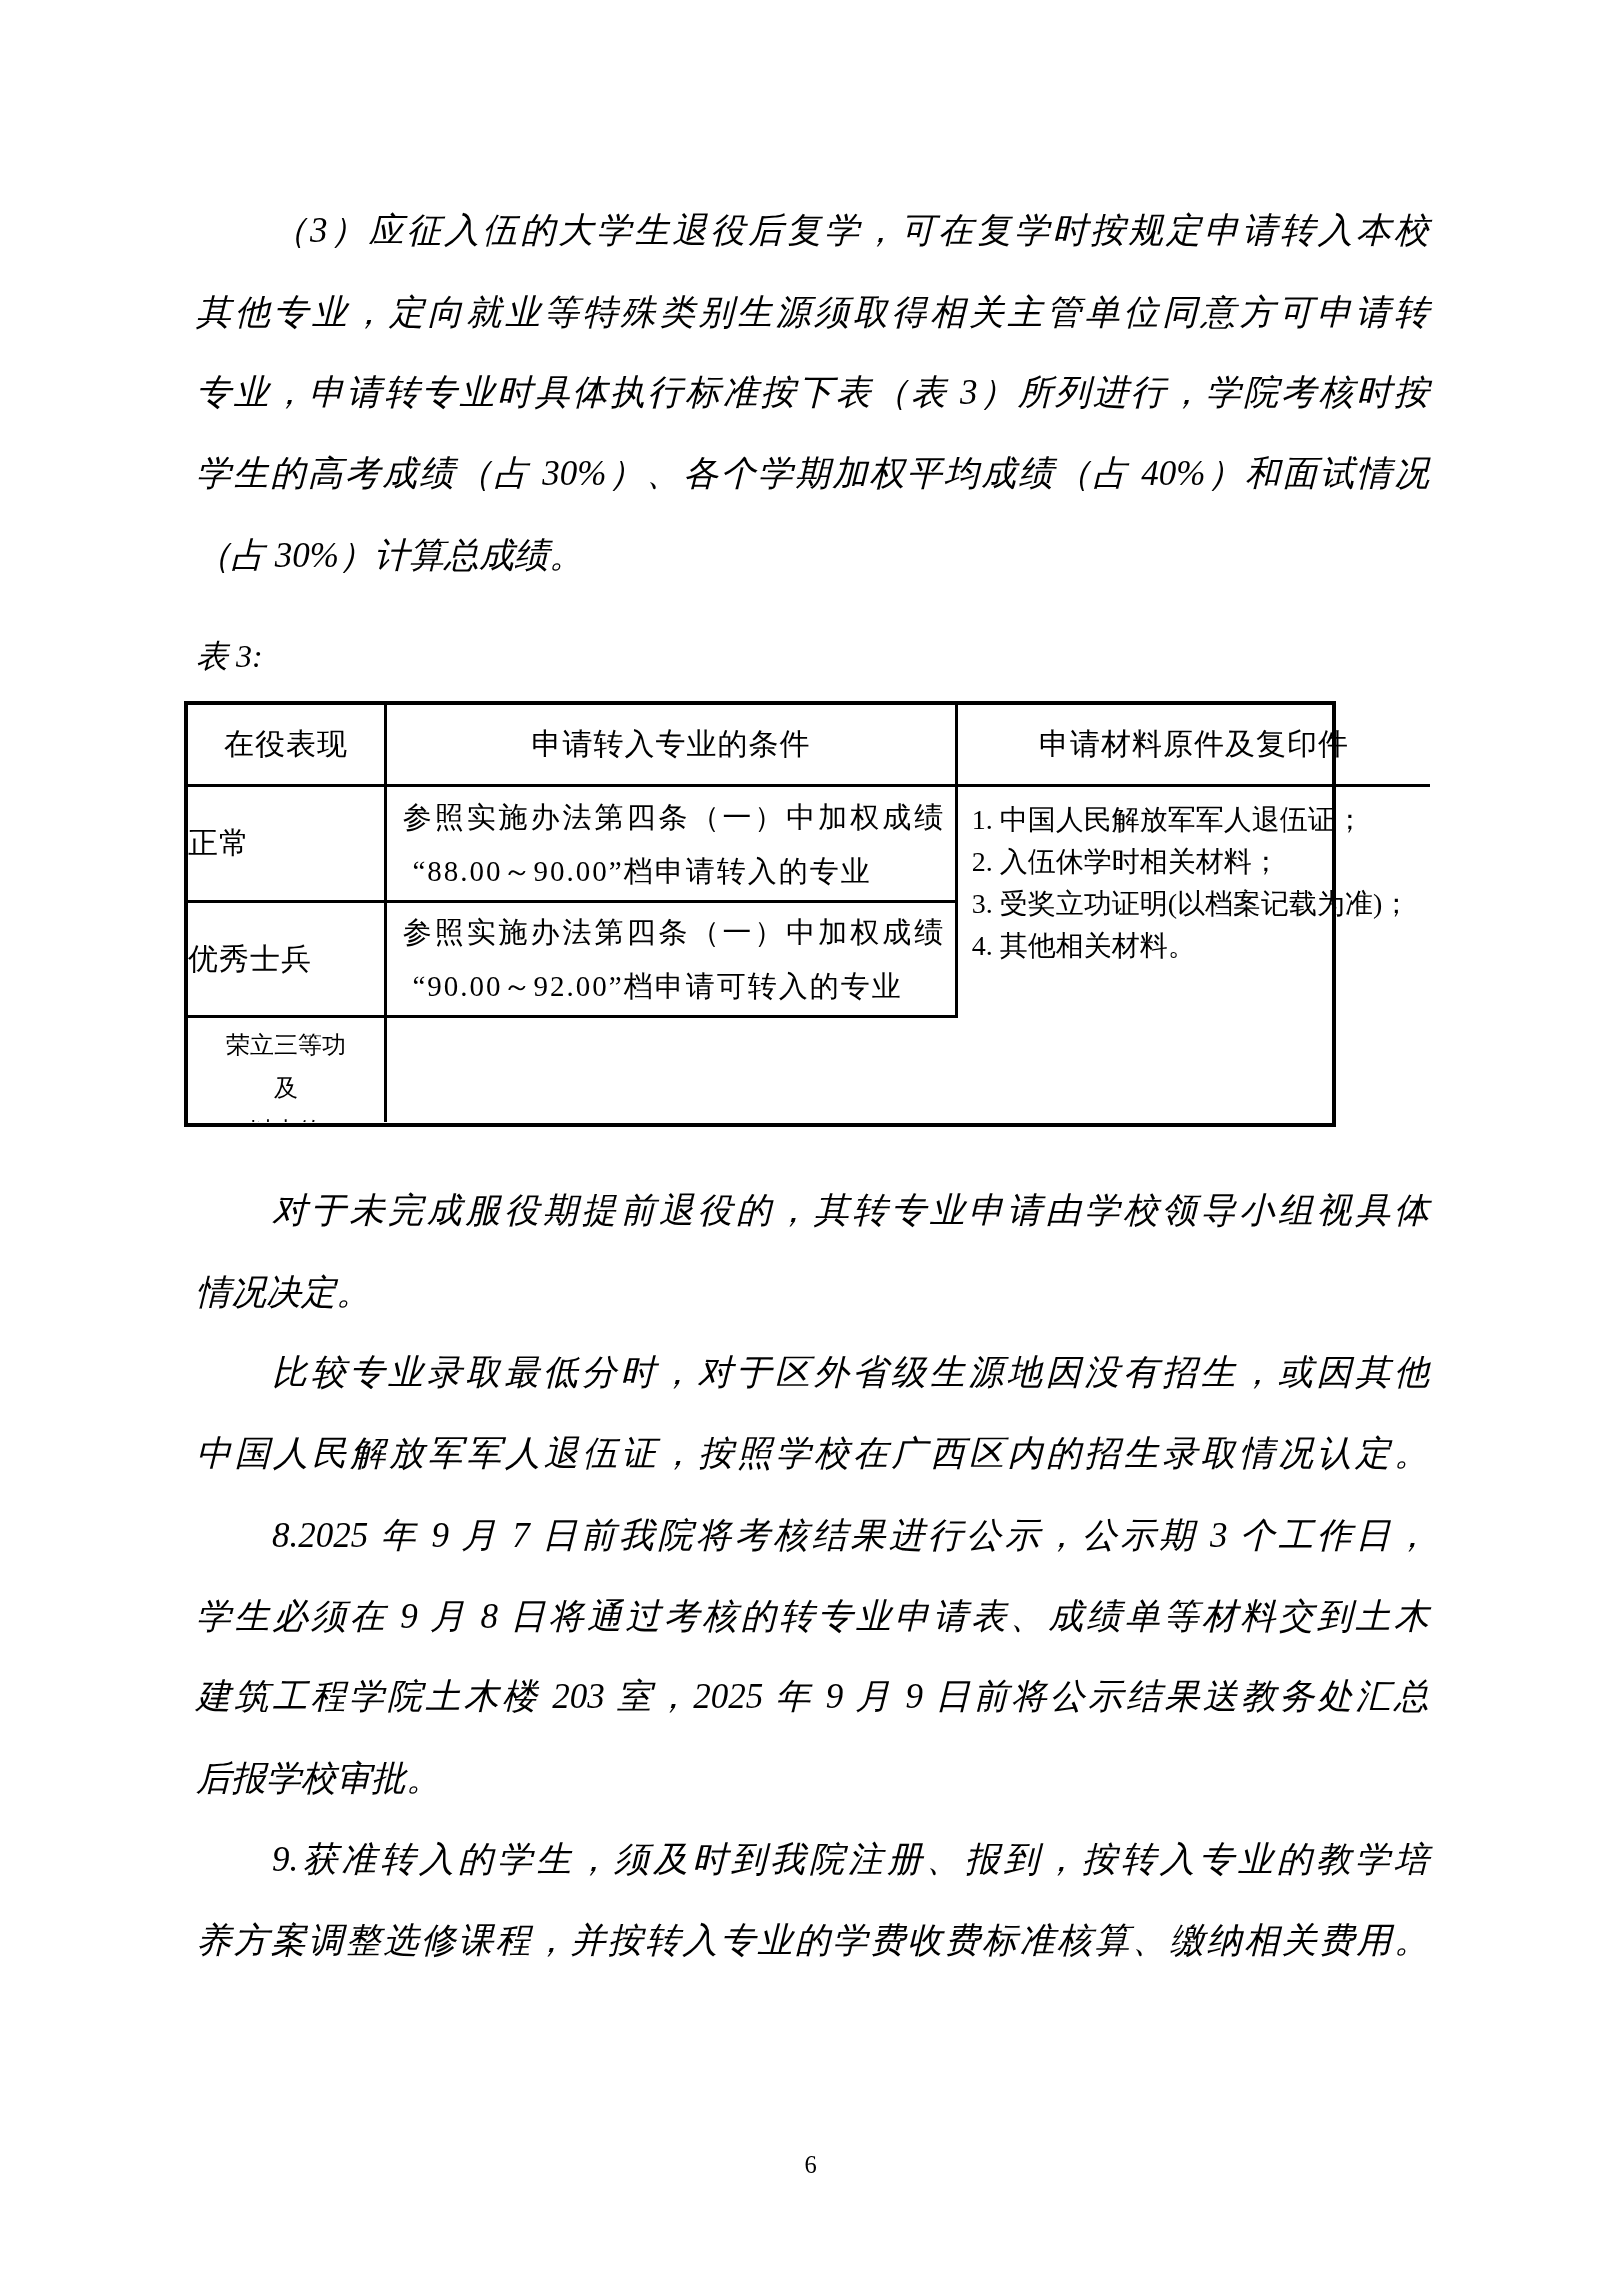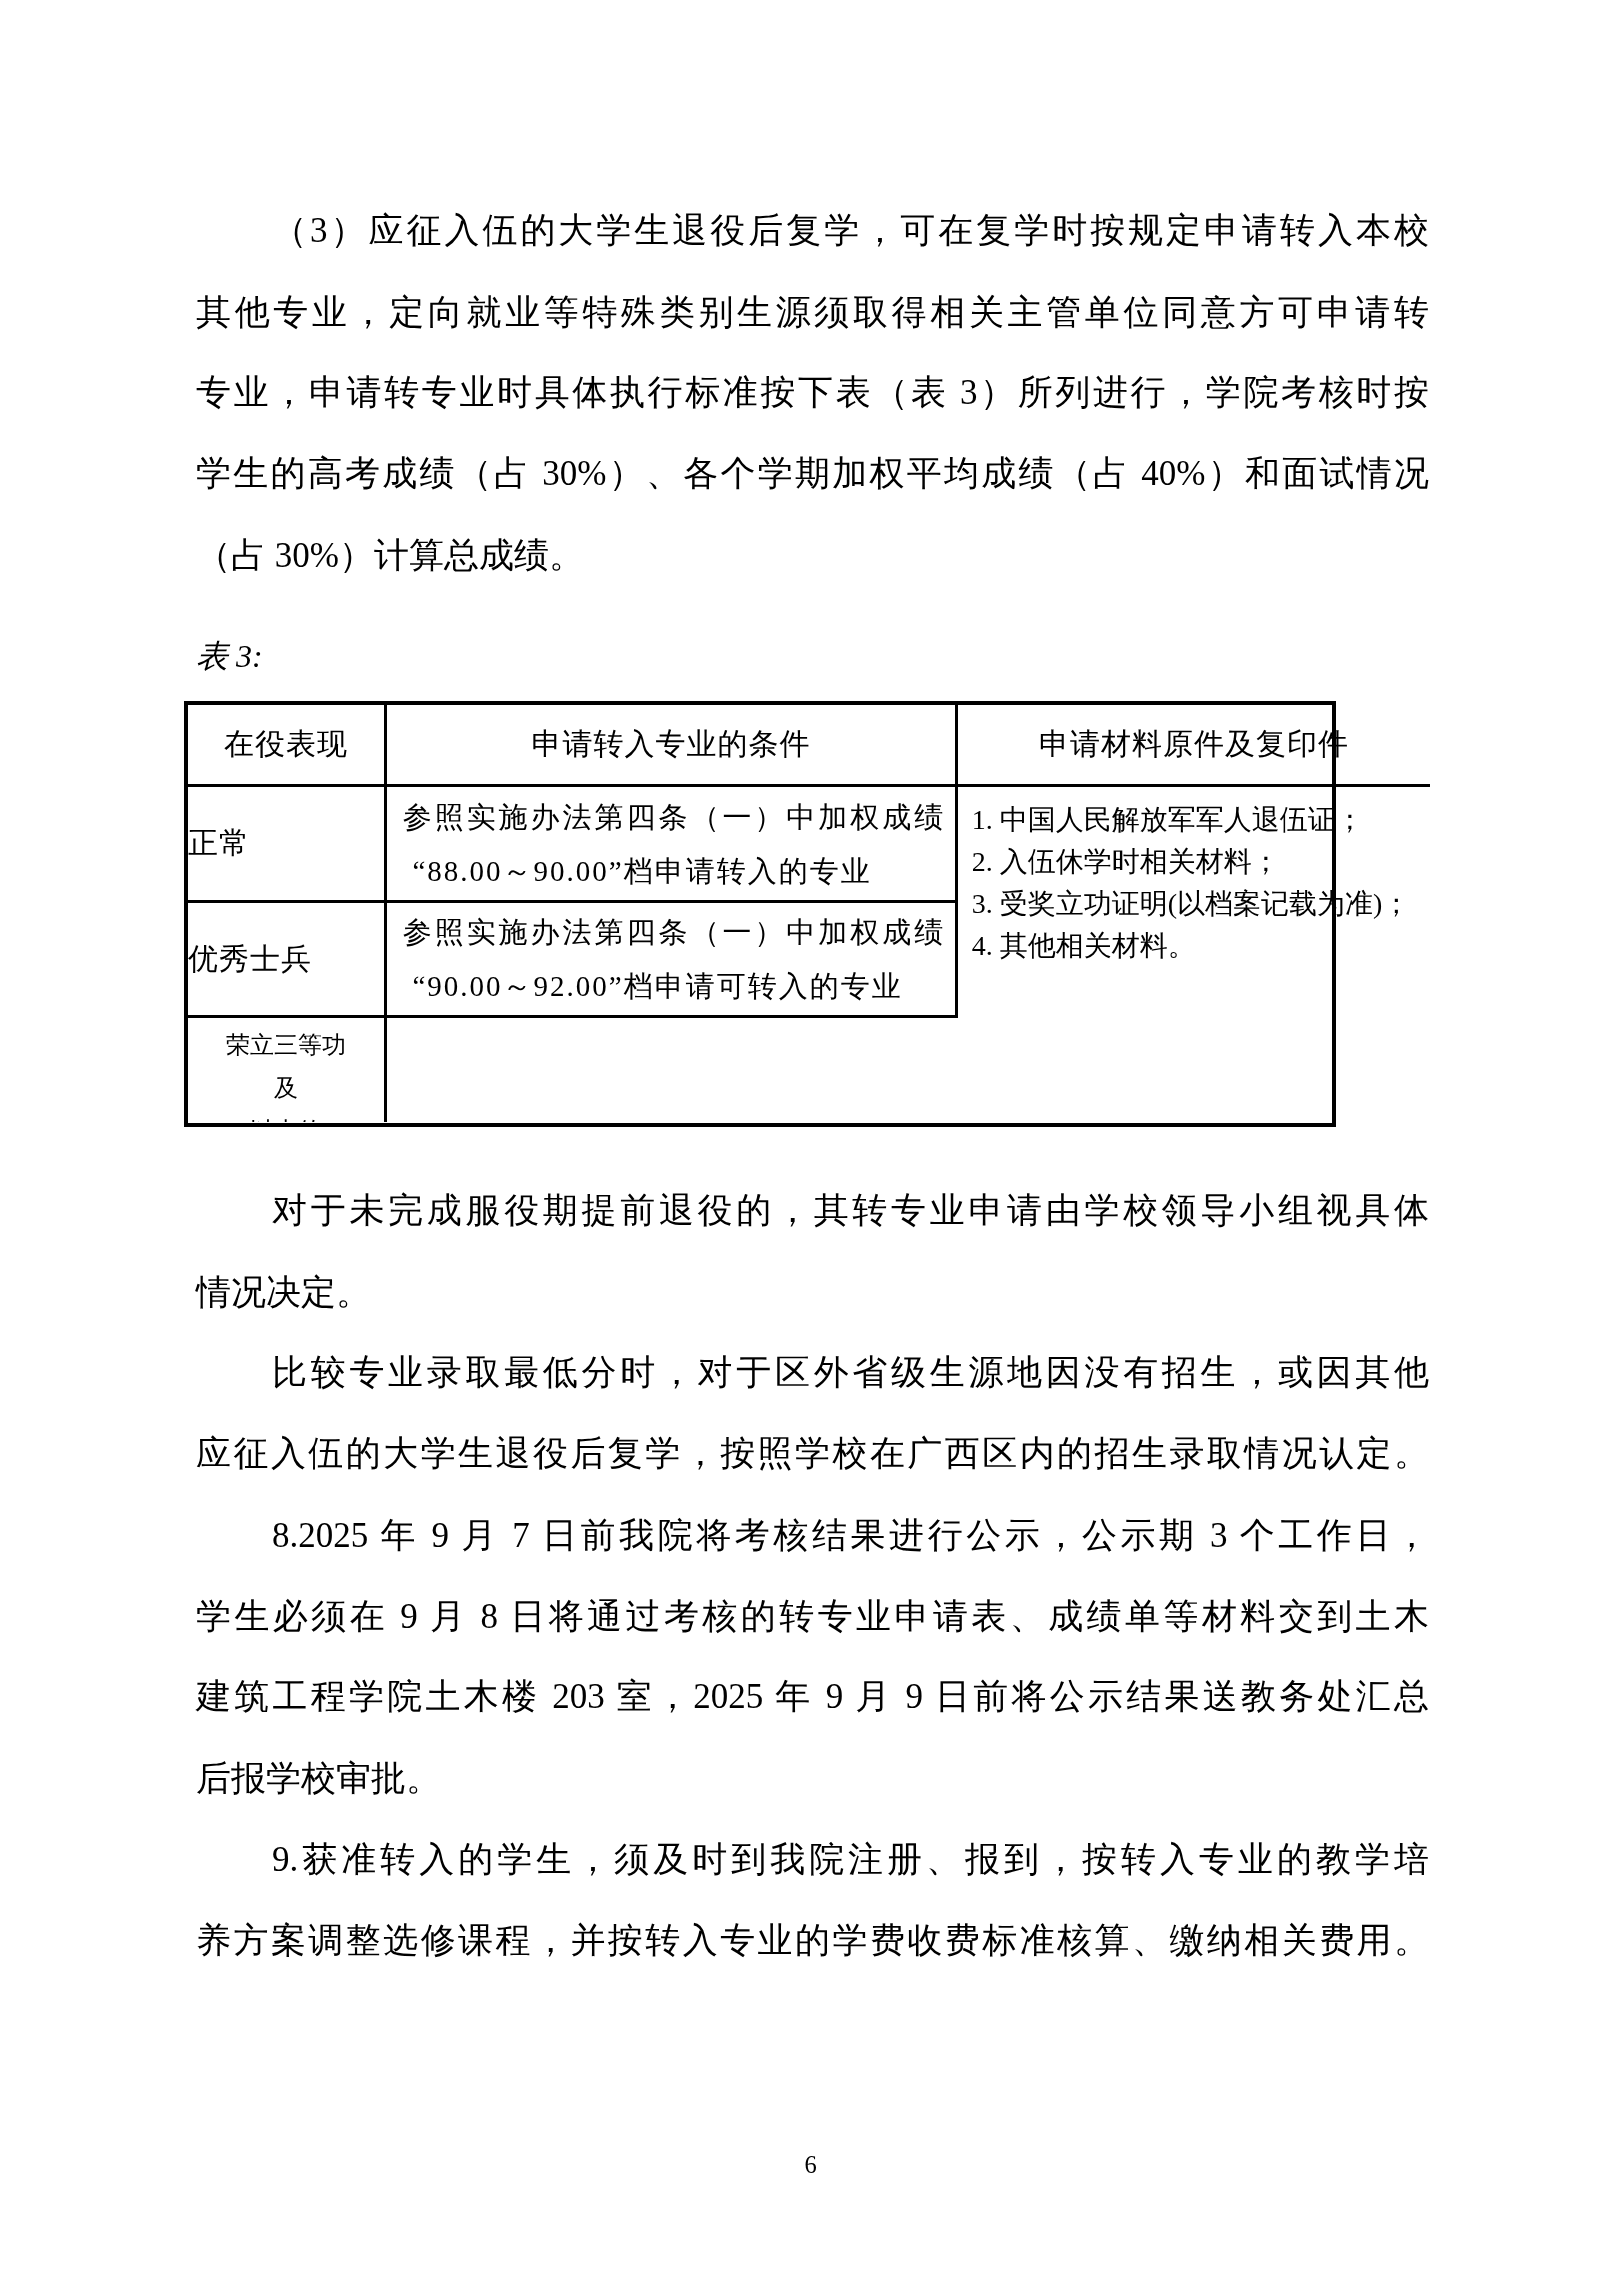--- a/index.html
+++ b/index.html
@@ -8,21 +8,21 @@
     background:#ffffff;color:#000000;
     font-family:"Liberation Serif","DejaVu Serif",serif;
     font-kerning:none;
   }
   .page{position:absolute;inset:0;background:#ffffff;}
 
   
   .bline{
     position:absolute;left:196px;width:1233px;height:81px;
     font-size:35px;line-height:81px;white-space:normal;
-    text-align:justify;text-align-last:justify;
+    text-align:justify;text-align-last:justify;font-style:italic;
   }
   .bline.short{text-align:left;text-align-last:left;}
   .bline.indent{text-indent:76px;}
 
   .caption{
     position:absolute;left:196px;top:627px;height:59px;line-height:59px;
     font-size:32px;font-style:italic;
   }
 
   
@@ -113,21 +113,21 @@
     <div class="cell c-perf3 br" style="grid-column:1;grid-row:4">
       <div>荣立三等功</div>
       <div>及</div>
       <div>以上的</div>
     </div>
   </div>
 
   <div class="bline indent" style="top:1170px">对于未完成服役期提前退役的，其转专业申请由学校领导小组视具体</div>
   <div class="bline short" style="top:1252px">情况决定。</div>
   <div class="bline indent" style="top:1332px">比较专业录取最低分时，对于区外省级生源地因没有招生，或因其他</div>
-  <div class="bline" style="top:1413px">应征入伍的大学生退役后复学，按照学校在广西区内的招生录取情况认定。</div>
+  <div class="bline" style="top:1413px">中国人民解放军军人退伍证，按照学校在广西区内的招生录取情况认定。</div>
   <div class="bline indent" style="top:1495px">8.2025 年 9 月 7 日前我院将考核结果进行公示，公示期 3 个工作日，</div>
   <div class="bline" style="top:1576px">学生必须在 9 月 8 日将通过考核的转专业申请表、成绩单等材料交到土木</div>
   <div class="bline" style="top:1656px">建筑工程学院土木楼 203 室，2025 年 9 月 9 日前将公示结果送教务处汇总</div>
   <div class="bline short" style="top:1738px">后报学校审批。</div>
   <div class="bline indent" style="top:1819px">9.获准转入的学生，须及时到我院注册、报到，按转入专业的教学培</div>
   <div class="bline" style="top:1900px">养方案调整选修课程，并按转入专业的学费收费标准核算、缴纳相关费用。</div>
 
   <div class="pagenum">6</div>
 
 </div>

